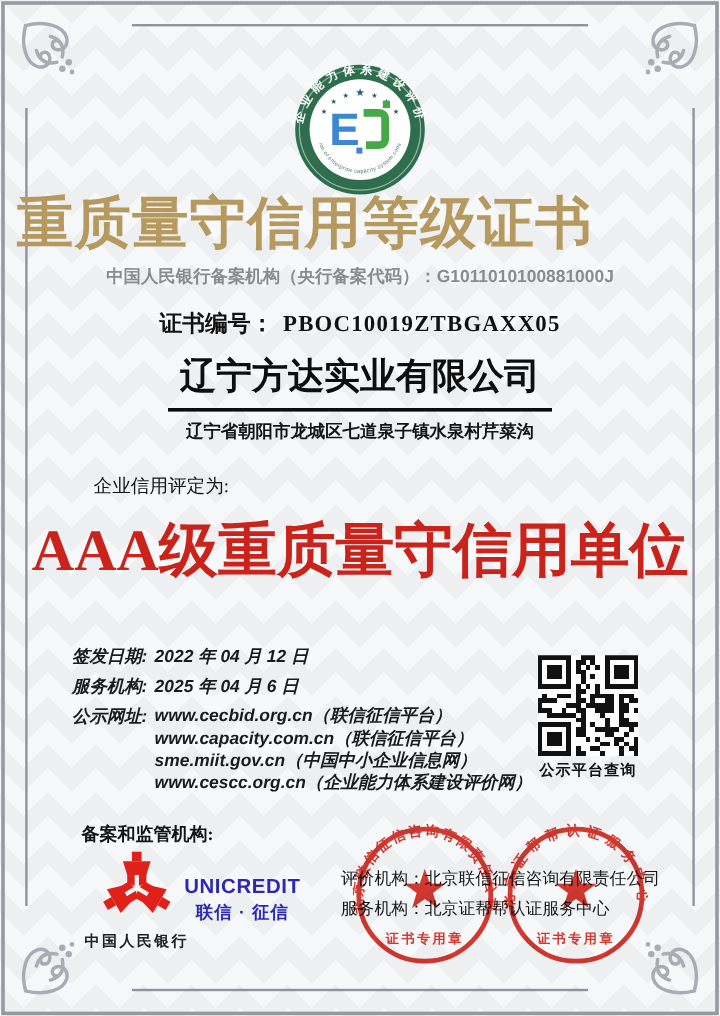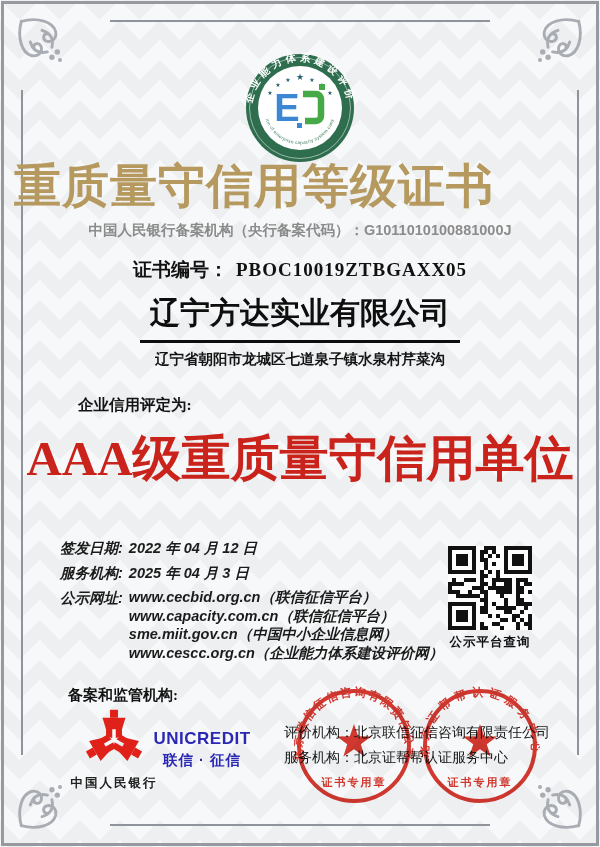--- a/index.html
+++ b/index.html
@@ -31,21 +31,21 @@
     font-size:14.5px;font-weight:bold;color:#8b8b8b;}
   .certno{position:absolute;left:0;width:600px;top:257px;text-align:center;
     font-family:"Liberation Serif",serif;font-weight:bold;font-size:19px;color:#111;}
   .certno .num{letter-spacing:1px;padding-left:8px;}
   .company-wrap{position:absolute;left:0;width:600px;top:293px;text-align:center;}
   .company{display:inline-block;font-family:"Liberation Serif",serif;font-weight:900;
     font-size:30px;color:#0e0e0e;border-bottom:3px solid #0e0e0e;padding:0 10px 6px;}
   .address{position:absolute;left:0;width:600px;top:350px;text-align:center;
     font-family:"Liberation Serif",serif;font-weight:bold;font-size:14.5px;color:#141414;}
   .lead{position:absolute;left:78px;top:395px;font-family:"Liberation Serif",serif;
-    font-weight:bold;font-size:15.5px;color:#141414;}
+    font-weight:normal;font-size:15.5px;color:#141414;}
   .grade{position:absolute;left:0;width:600px;top:430px;text-align:center;
     font-family:"Liberation Serif",serif;font-weight:900;font-size:49px;line-height:1.2;}
   .info{position:absolute;left:60px;top:538px;font-size:14.5px;font-weight:bold;color:#1b1b1b;}
   .info .row{margin-bottom:5px;line-height:20px;font-style:italic;}
   .info .lbl{display:inline-block;vertical-align:top;line-height:inherit;}
   .info .val{padding-left:6px;}
   .sites-row{line-height:18.5px;}
   .sites{display:inline-block;vertical-align:top;padding-left:6px;}
   .sites div{line-height:18.5px;}
   .qr{position:absolute;left:448px;top:546px;width:84px;height:84px;background:#fdfdfd;}
@@ -165,21 +165,21 @@
   <div class="company-wrap"><span class="company">辽宁方达实业有限公司</span></div>
 
   <div class="address">辽宁省朝阳市龙城区七道泉子镇水泉村芹菜沟</div>
 
   <div class="lead">企业信用评定为:</div>
 
   <div class="grade" style="color:#c9231c">AAA级重质量守信用单位</div>
 
   <div class="info">
     <div class="row"><span class="lbl">签发日期:</span><span class="val">2022 年 04 月 12 日</span></div>
-    <div class="row"><span class="lbl">服务机构:</span><span class="val">2025 年 04 月 3 日</span></div>
+    <div class="row"><span class="lbl">服务机构:</span><span class="val">2025 年 04 月 6 日</span></div>
     <div class="row sites-row"><span class="lbl">公示网址:</span><span class="sites">
         <div>www.cecbid.org.cn（联信征信平台）</div>
         <div>www.capacity.com.cn（联信征信平台）</div>
         <div>sme.miit.gov.cn（中国中小企业信息网）</div>
         <div>www.cescc.org.cn（企业能力体系建设评价网）</div>
       </span></div>
   </div>
 
   <div class="qr">
     <svg id="qrsvg" width="84" height="84" viewBox="0 0 21 21" shape-rendering="crispEdges">

